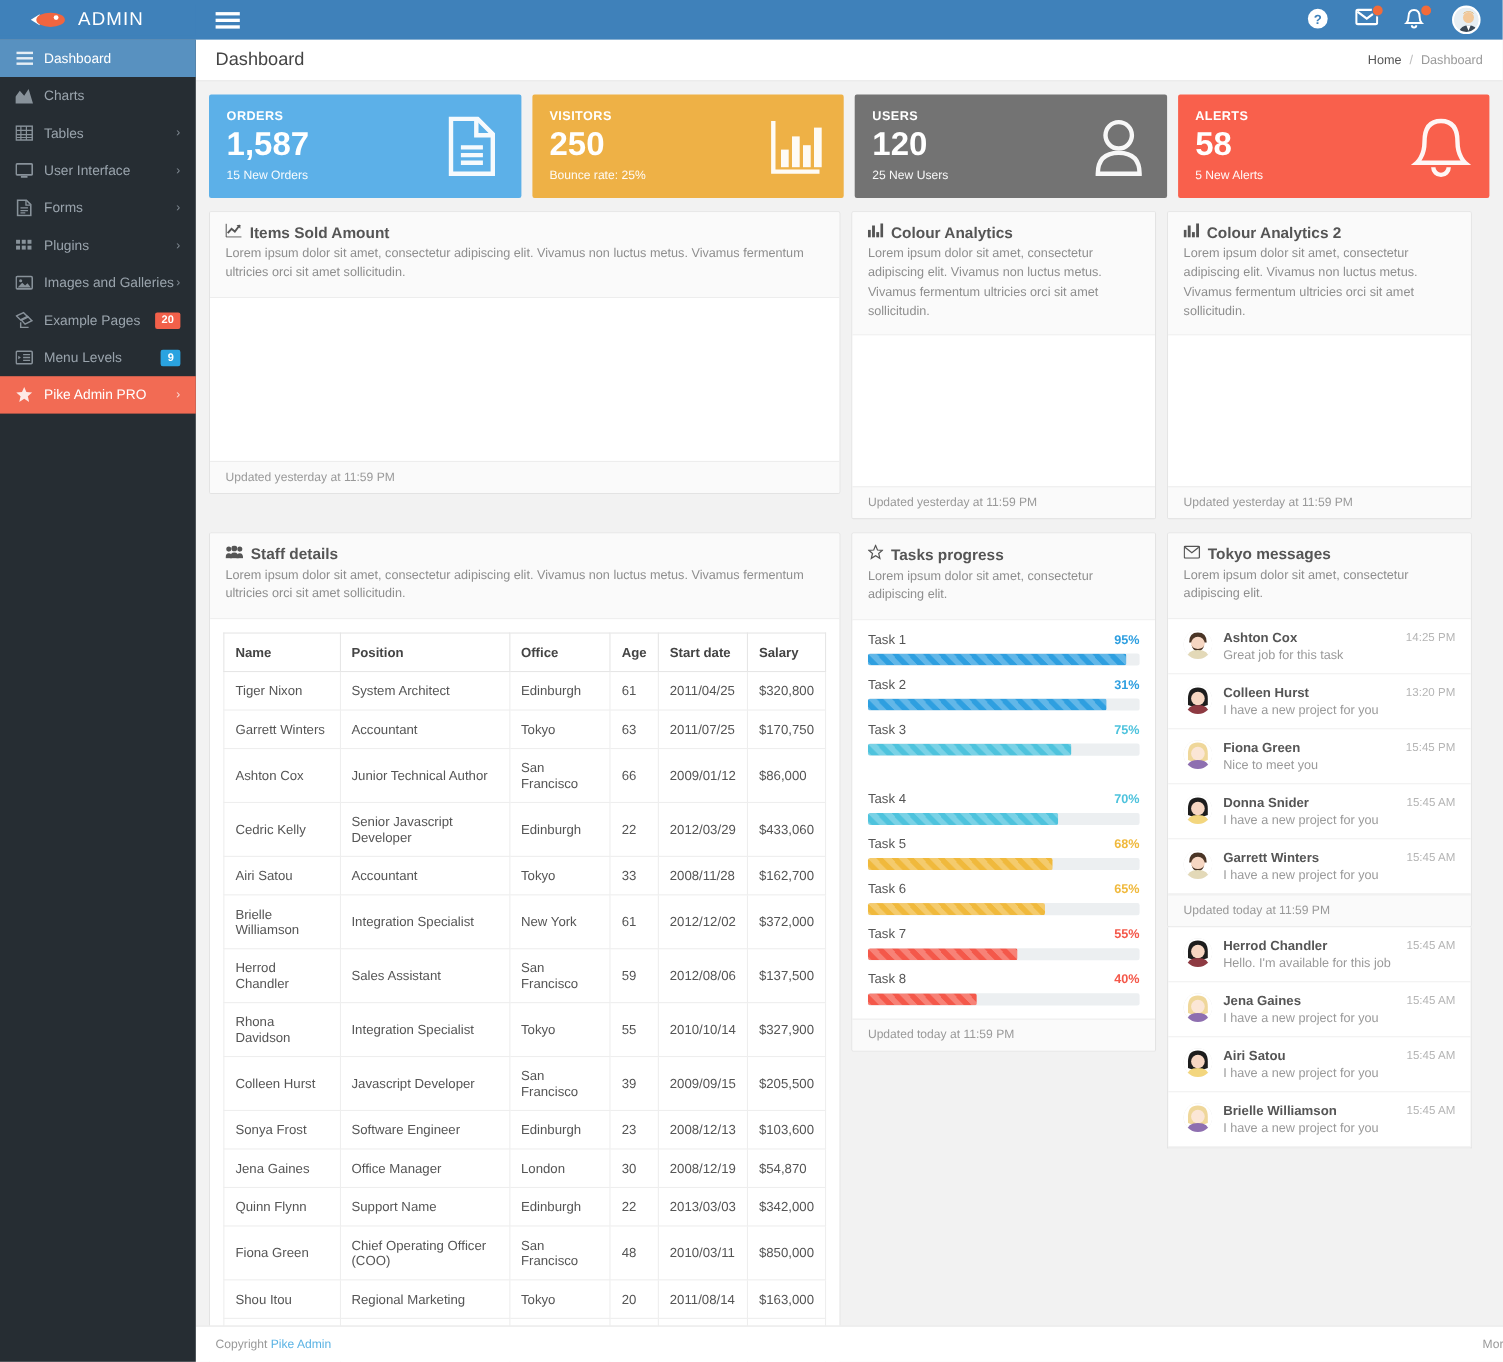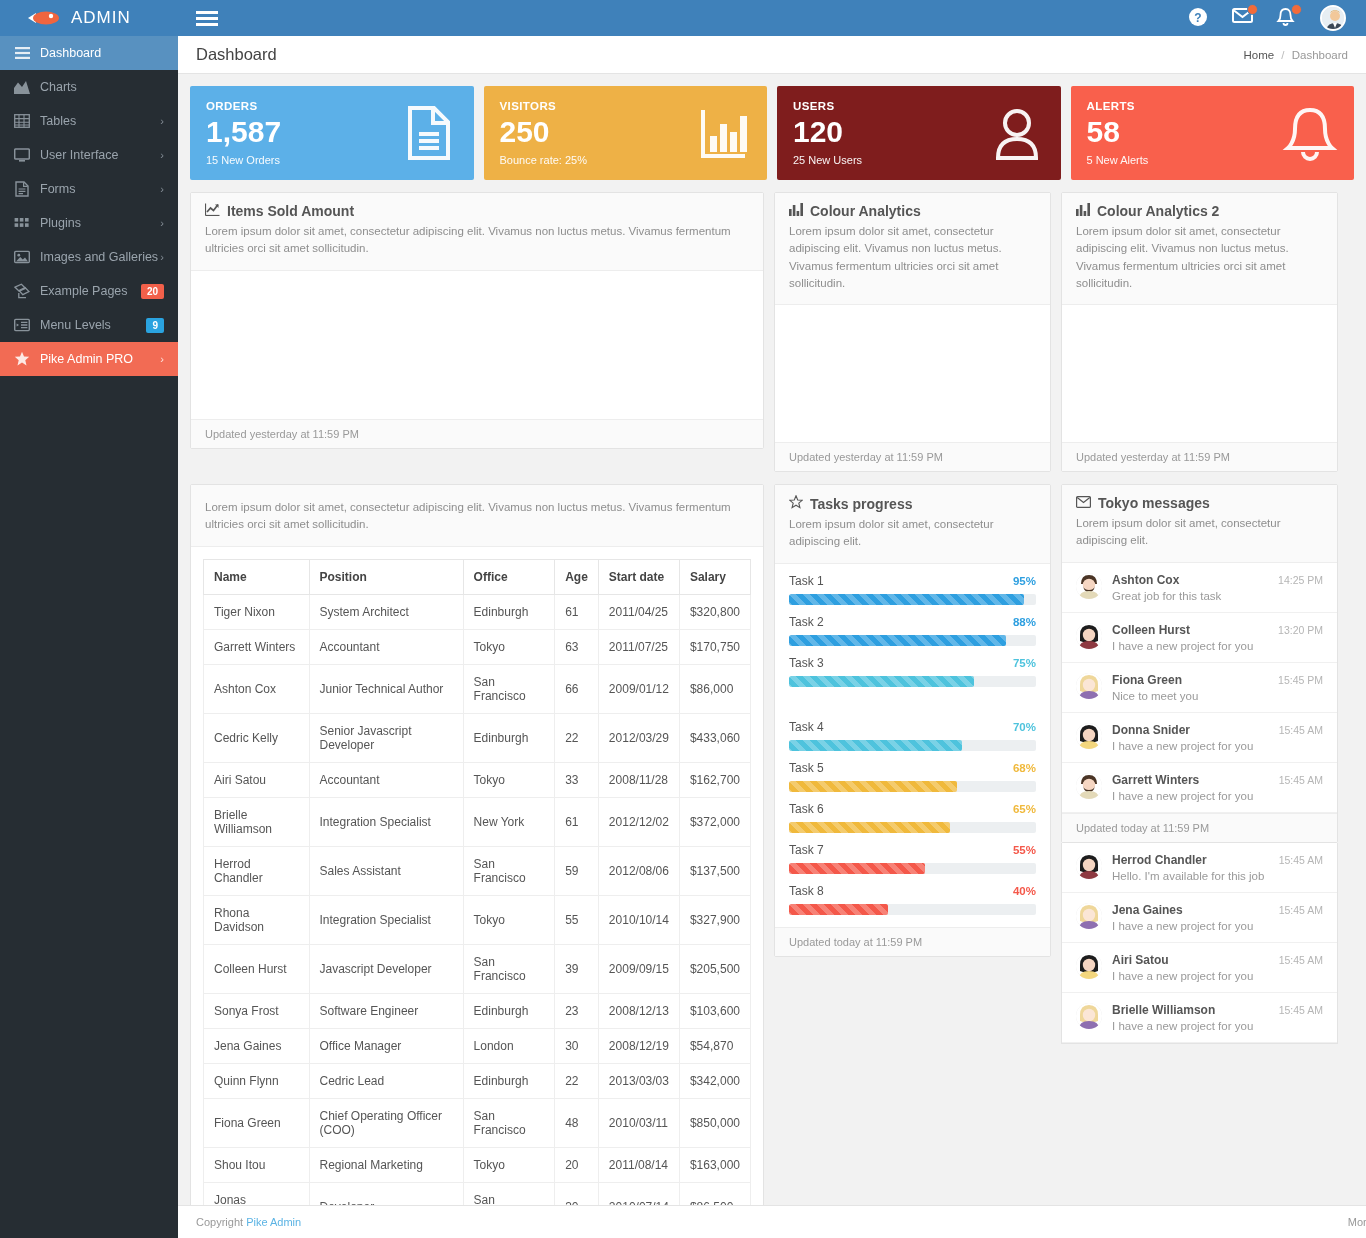--- a/index.html
+++ b/index.html
@@ -315,21 +315,21 @@
           <div class="stat-value">250</div>
           <div class="stat-sub">Bounce rate: 25%</div>
           <span class="stat-ico"><svg width="56" height="56" viewBox="0 0 52 56">
               <path d="M6 4 L6 50 L48 50" fill="none" stroke="#fff" stroke-width="4"></path>
               <rect x="13" y="30" width="7" height="16" fill="#fff"></rect>
               <rect x="23" y="18" width="7" height="28" fill="#fff"></rect>
               <rect x="33" y="26" width="7" height="20" fill="#fff"></rect>
               <rect x="43" y="10" width="7" height="36" fill="#fff"></rect>
             </svg></span>
         </div>
-        <div class="stat" style="background: #7f1d1d;">
+        <div class="stat" style="background: #737373;">
           <div class="stat-label">USERS</div>
           <div class="stat-value">120</div>
           <div class="stat-sub">25 New Users</div>
           <span class="stat-ico"><svg width="56" height="56" viewBox="0 0 52 56">
               <circle cx="26" cy="17" r="12" fill="none" stroke="#fff" stroke-width="4"></circle>
               <path d="M7 52 Q7 33 26 33 Q45 33 45 52 Z" fill="none" stroke="#fff" stroke-width="4"></path>
             </svg></span>
         </div>
         <div class="stat" style="background: rgb(249, 96, 76);">
           <div class="stat-label">ALERTS</div>
@@ -397,20 +397,33 @@
           <div class="panel-desc">Lorem ipsum dolor sit amet, consectetur adipiscing elit. Vivamus non luctus metus. Vivamus fermentum ultricies orci sit amet sollicitudin.</div>
         </div>
         <div class="panel-body chart-area" style="height:137px"></div>
         <div class="panel-foot">Updated yesterday at 11:59 PM</div>
       </div>
     </div>
 
     <div class="row">
       <div class="panel" style="width:574px">
         <div class="panel-head">
+          <div class="panel-title">
+            <span>
+              <svg width="16" height="12" viewBox="0 0 16 12">
+                  <circle cx="3" cy="3.2" r="2.3" fill="#555"></circle>
+                  <circle cx="13" cy="3.2" r="2.3" fill="#555"></circle>
+                  <circle cx="8" cy="2.6" r="2.6" fill="#555"></circle>
+                  <path d="M0 11.5 Q0 7 3 7 Q6 7 6 11.5 Z" fill="#555"></path>
+                  <path d="M10 11.5 Q10 7 13 7 Q16 7 16 11.5 Z" fill="#555"></path>
+                  <path d="M4 11.5 Q4 6.3 8 6.3 Q12 6.3 12 11.5 Z" fill="#555"></path>
+                </svg>
+            </span>
+            <span>Staff details</span>
+          </div>
           <div class="panel-desc">Lorem ipsum dolor sit amet, consectetur adipiscing elit. Vivamus non luctus metus. Vivamus fermentum ultricies orci sit amet sollicitudin.</div>
         </div>
         <div class="panel-body" style="padding:12px">
           <table>
             <thead>
                 <tr id="thead-row">
                   <th>Name</th>
                   <th>Position</th>
                   <th>Office</th>
                   <th>Age</th>
@@ -502,21 +515,21 @@
                 <tr>
                   <td>Jena Gaines</td>
                   <td>Office Manager</td>
                   <td>London</td>
                   <td>30</td>
                   <td>2008/12/19</td>
                   <td>$54,870</td>
                 </tr>
                 <tr>
                   <td>Quinn Flynn</td>
-                  <td>Cedric Lead</td>
+                  <td>Support Name</td>
                   <td>Edinburgh</td>
                   <td>22</td>
                   <td>2013/03/03</td>
                   <td>$342,000</td>
                 </tr>
                 <tr>
                   <td>Fiona Green</td>
                   <td>Chief Operating Officer (COO)</td>
                   <td>San Francisco</td>
                   <td>48</td>
@@ -563,21 +576,21 @@
                   <span class="task-name">Task 1</span>
                   <span class="task-pct" style="color: rgb(46, 159, 224);">95%</span>
                 </div>
                 <div class="bar-bg">
                   <div class="bar-fill" style="width: 95%; background: linear-gradient(45deg, rgba(255, 255, 255, 0.25) 25%, transparent 25%, transparent 50%, rgba(255, 255, 255, 0.25) 50%, rgba(255, 255, 255, 0.25) 75%, transparent 75%, transparent) 0% 0% / 14px 14px rgb(46, 159, 224);"></div>
                 </div>
               </div>
               <div class="task-row">
                 <div class="task-top">
                   <span class="task-name">Task 2</span>
-                  <span class="task-pct" style="color: rgb(46, 159, 224);">88%</span>
+                  <span class="task-pct" style="color: rgb(46, 159, 224);">31%</span>
                 </div>
                 <div class="bar-bg">
                   <div class="bar-fill" style="width: 88%; background: linear-gradient(45deg, rgba(255, 255, 255, 0.25) 25%, transparent 25%, transparent 50%, rgba(255, 255, 255, 0.25) 50%, rgba(255, 255, 255, 0.25) 75%, transparent 75%, transparent) 0% 0% / 14px 14px rgb(46, 159, 224);"></div>
                 </div>
               </div>
               <div class="task-row">
                 <div class="task-top">
                   <span class="task-name">Task 3</span>
                   <span class="task-pct" style="color: rgb(78, 195, 221);">75%</span>
                 </div>

